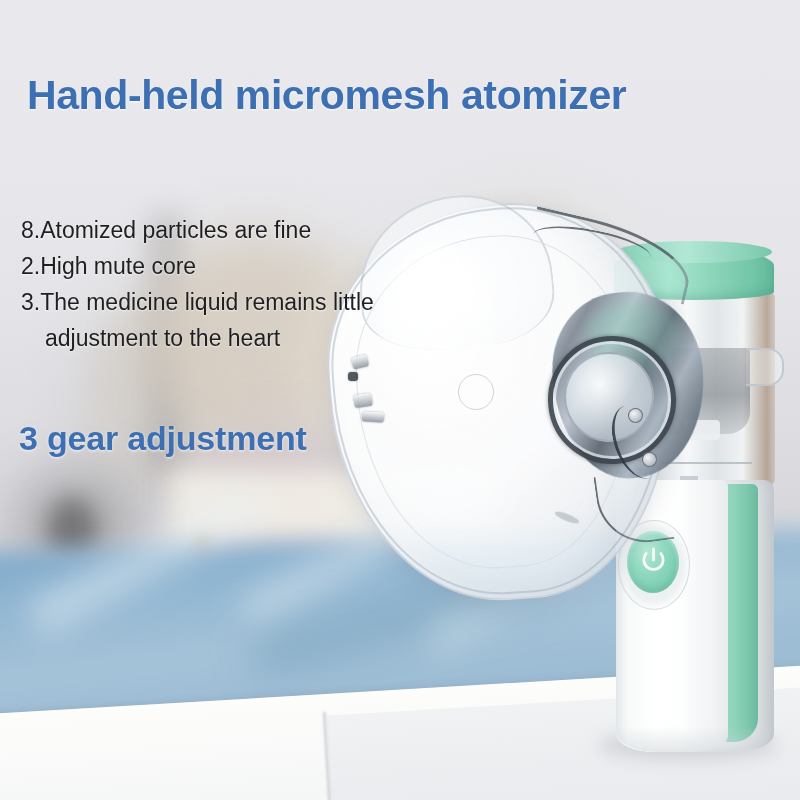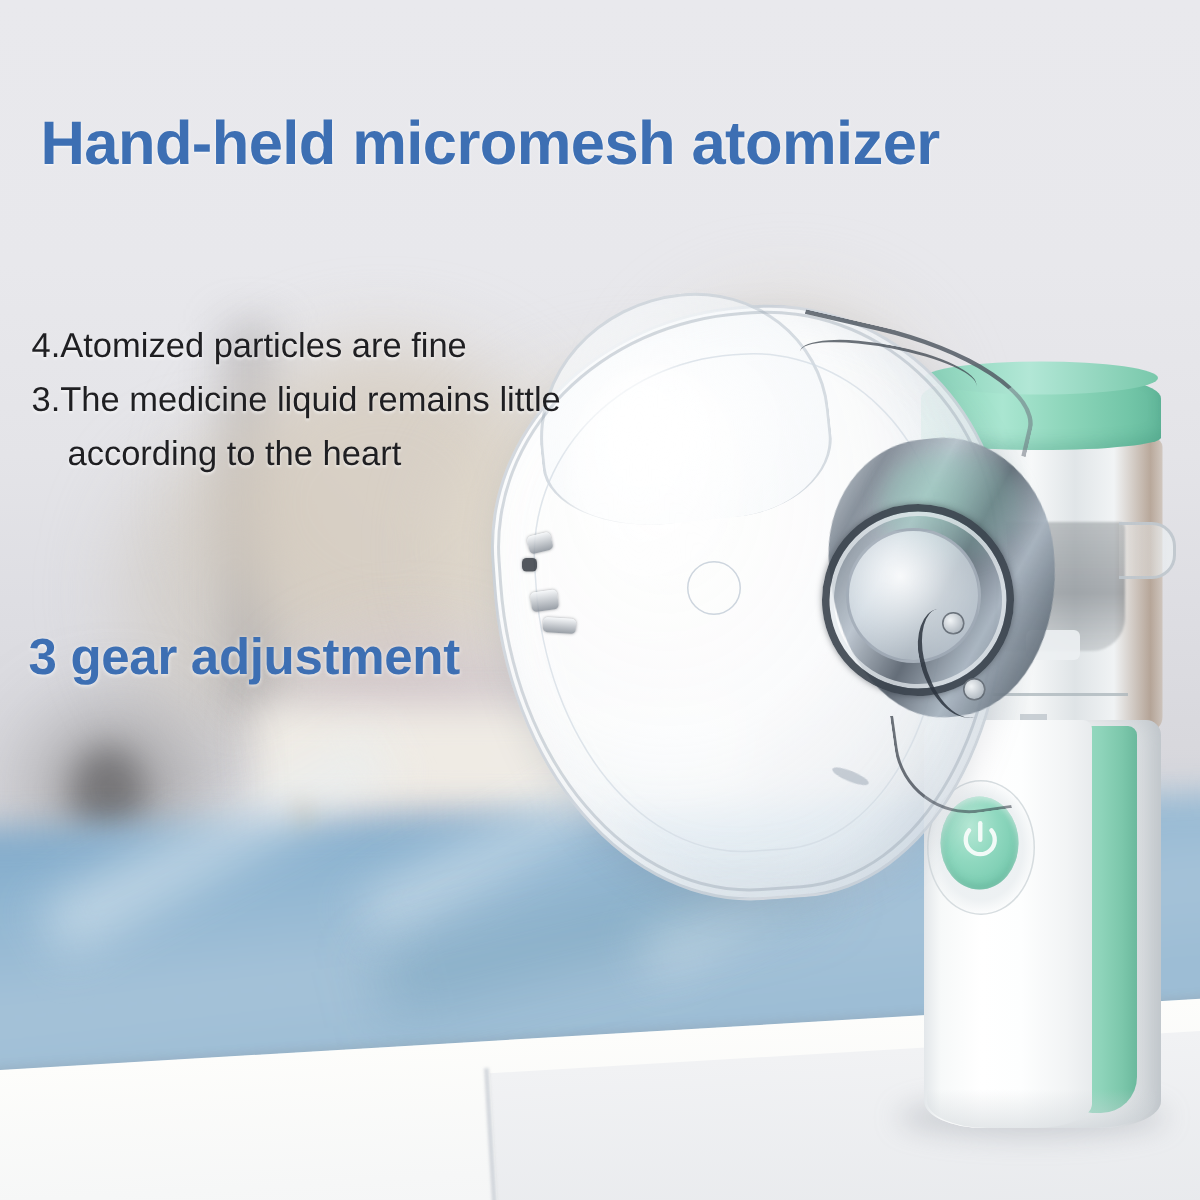--- a/index.html
+++ b/index.html
@@ -594,19 +594,20 @@
     <div class="conn-ring-inner"></div>
     <div class="conn-arm"></div>
     <div class="conn-tail"></div>
     <div class="conn-screw cs1"></div>
     <div class="conn-screw cs2"></div>
   </div>
 
   <div class="title">Hand-held micromesh atomizer</div>
 
   <ul class="bullets">
-    <li>4.Atomized particles are fine</li>
+    <li>8.Atomized particles are fine</li>
+    <li>2.High mute core</li>
     <li>3.The medicine liquid remains little</li>
-    <li class="indent">according to the heart</li>
+    <li class="indent">adjustment to the heart</li>
   </ul>
 
   <div class="tagline">3 gear adjustment</div>
 </div>
 
 </body></html>

